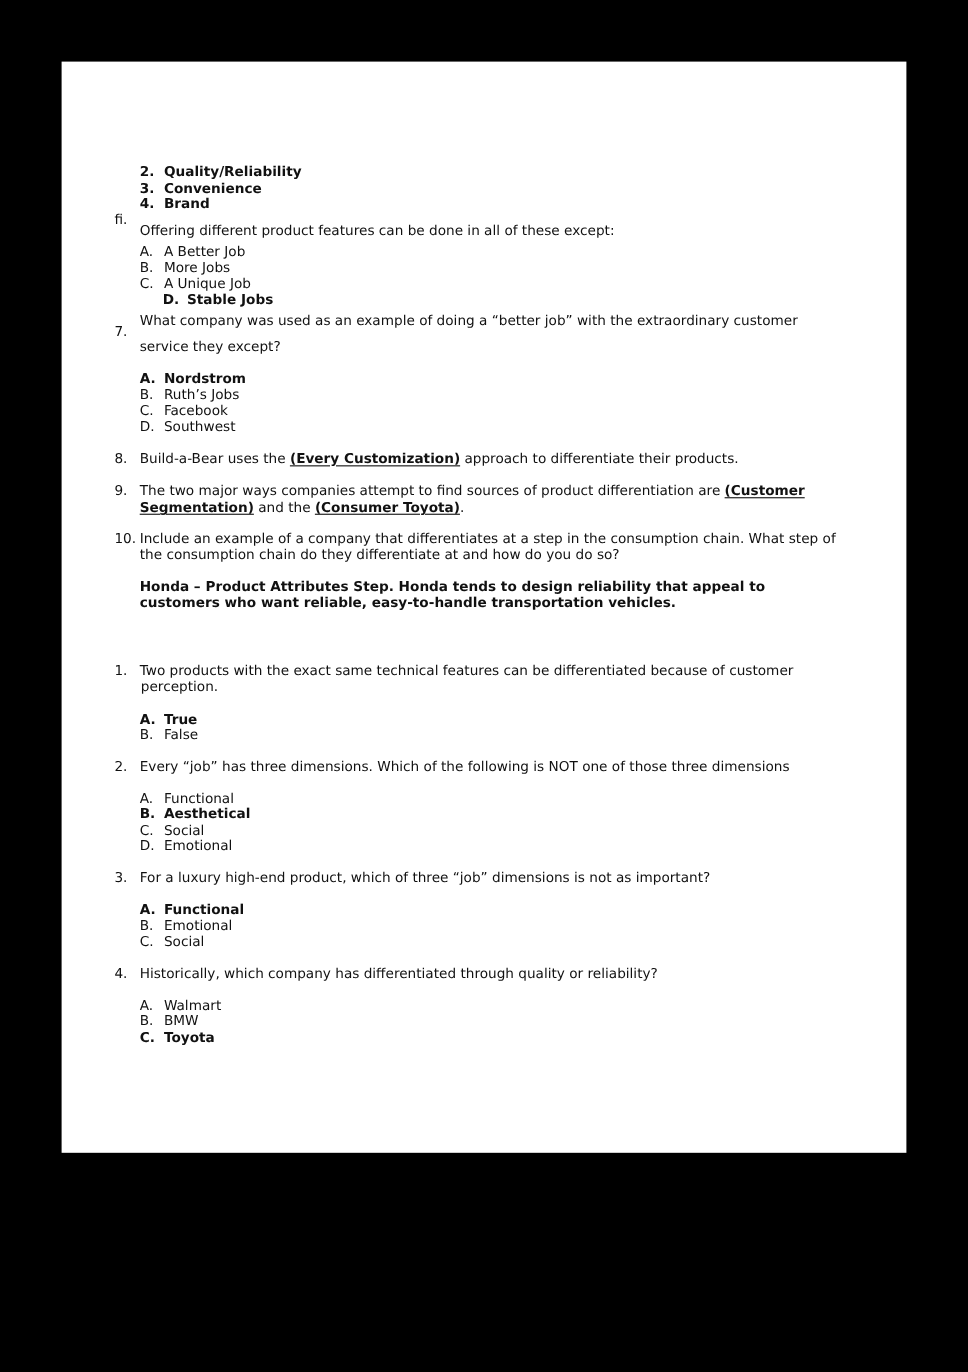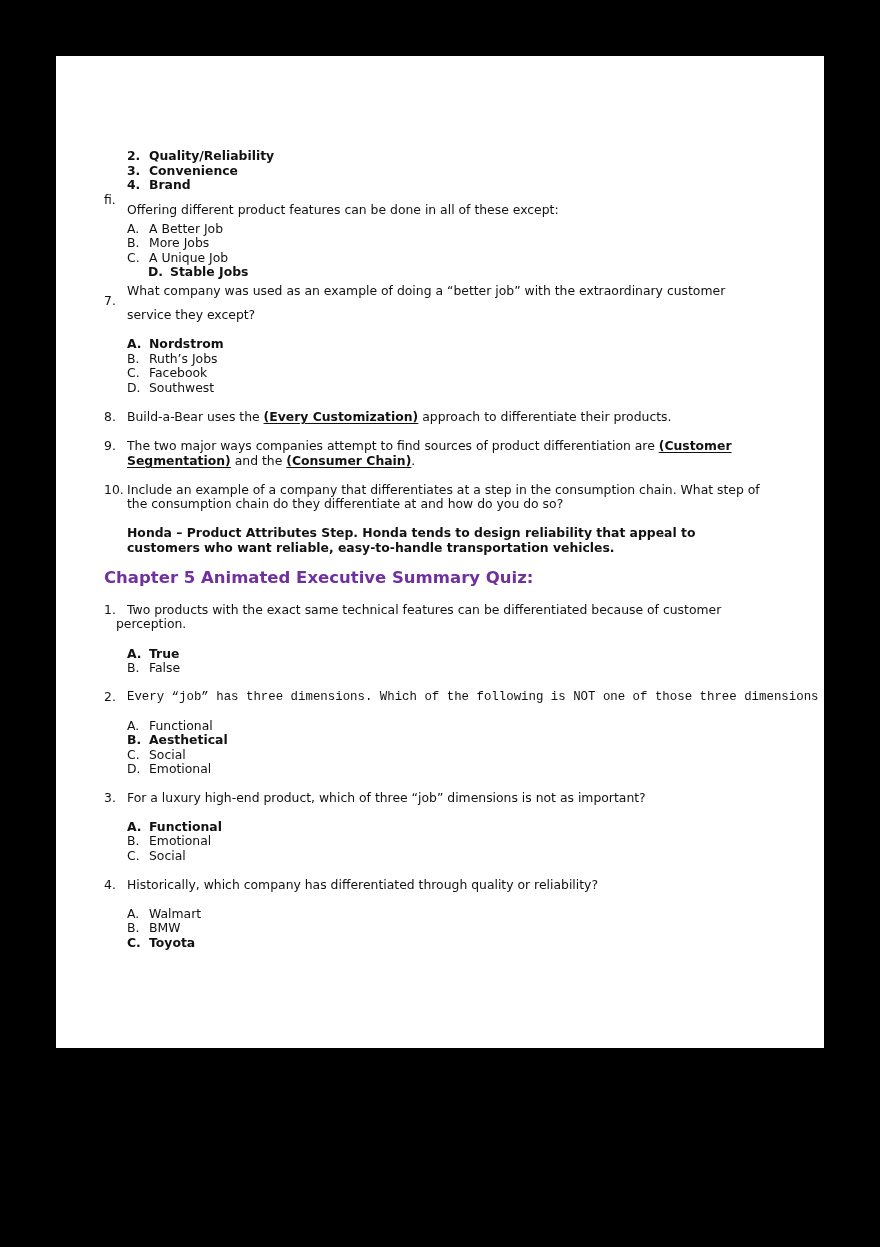--- a/index.html
+++ b/index.html
@@ -101,48 +101,47 @@
   </div>
 
   <div>
     <span class="num" style="left:48px; top:354px;">8.</span>
     <span class="txt" style="left:71px; top:354px; white-space:pre;"><span>Build-a-Bear uses the </span><span class="u">(Every Customization)</span><span> approach to differentiate their products.</span></span>
   </div>
 
   <div>
     <span class="num" style="left:48px; top:383px;">9.</span>
     <span class="txt" style="left:71px; top:383px; white-space:pre;"><span>The two major ways companies attempt to find sources of product differentiation are </span><span class="u">(Customer</span></span>
-    <span class="txt" style="left:71px; top:398px; white-space:pre;"><span class="u">Segmentation)</span><span> and the </span><span class="u">(Consumer Chain)</span><span>.</span></span>
+    <span class="txt" style="left:71px; top:398px; white-space:pre;"><span class="u">Segmentation)</span><span> and the </span><span class="u">(Consumer Toyota)</span><span>.</span></span>
   </div>
 
   <div>
     <span class="num" style="left:48px; top:427px;">10.</span>
     <span class="txt" style="left:71px; top:427px; white-space:nowrap;">Include an example of a company that differentiates at a step in the consumption chain. What step of</span>
     <span class="txt" style="left:71px; top:441px; white-space:nowrap;">the consumption chain do they differentiate at and how do you do so?</span>
     <span class="answer-block" style="left:71px; top:470px; white-space:nowrap;">Honda – Product Attributes Step. Honda tends to design reliability that appeal to</span>
     <span class="answer-block" style="left:71px; top:485px; white-space:nowrap;">customers who want reliable, easy-to-handle transportation vehicles.</span>
   </div>
 
-  <div class="heading" style="left:48px; top:512px;">Chapter 5 Animated Executive Summary Quiz:</div>
 
   <div>
     <span class="num" style="left:48px; top:547px;">1.</span>
     <span class="txt" style="left:71px; top:547px; white-space:nowrap;text-align:right;">Two products with the exact same technical features can be differentiated because of customer</span>
-    <span class="txt" style="left:60px; top:561px; white-space:nowrap;">perception.</span>
+    <span class="txt" style="left:72px; top:561px; white-space:nowrap;">perception.</span>
     <div class="opt b" style="left:71px; top:591px;">
       <span class="l">A.</span><span>True</span>
     </div>
     <div class="opt" style="left:71px; top:605px;">
       <span class="l">B.</span><span>False</span>
     </div>
   </div>
 
   <div>
     <span class="num" style="left:48px; top:634px;">2.</span>
-    <span class="txt" style="left:71px; top:634px; white-space:nowrap;font-family:Liberation Mono, monospace;">Every “job” has three dimensions. Which of the following is NOT one of those three dimensions</span>
+    <span class="txt" style="left:71px; top:634px; white-space:nowrap;">Every “job” has three dimensions. Which of the following is NOT one of those three dimensions</span>
     <div class="opt" style="left:71px; top:663px;">
       <span class="l">A.</span><span>Functional</span>
     </div>
     <div class="opt b" style="left:71px; top:677px;">
       <span class="l">B.</span><span>Aesthetical</span>
     </div>
     <div class="opt" style="left:71px; top:692px;">
       <span class="l">C.</span><span>Social</span>
     </div>
     <div class="opt" style="left:71px; top:706px;">

